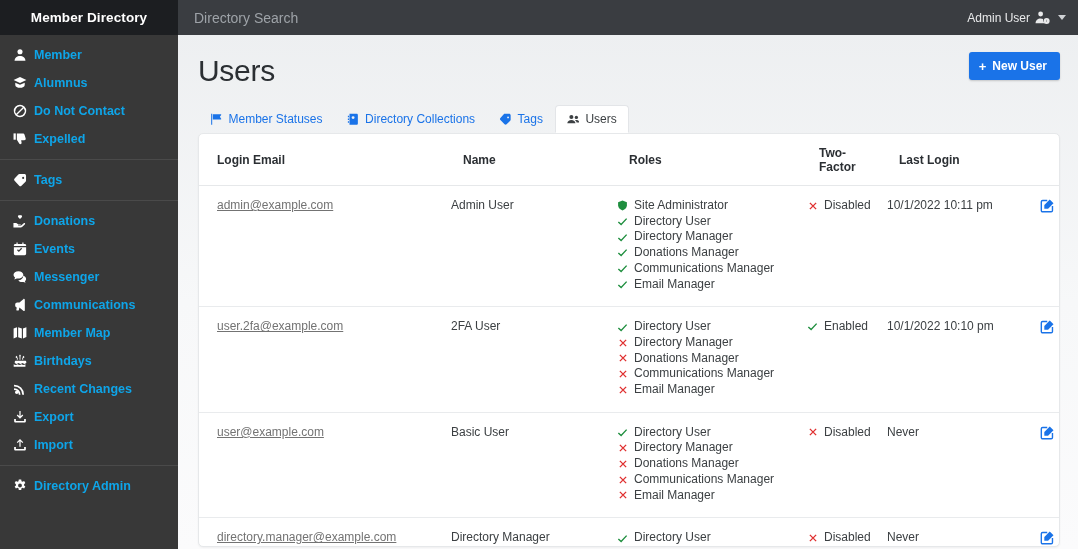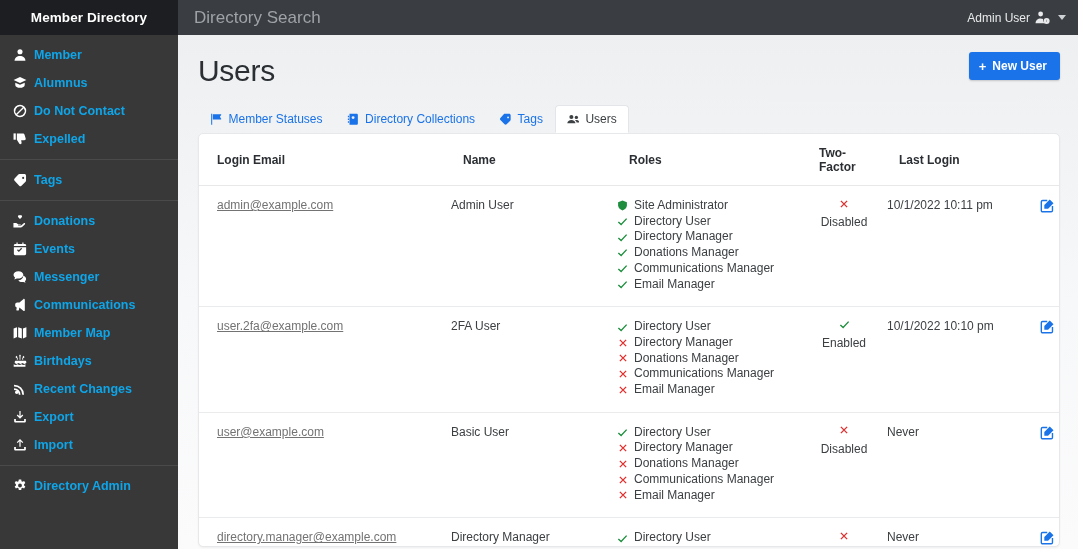--- a/index.html
+++ b/index.html
@@ -46,21 +46,21 @@
     flex: 1; height: 549px; position: relative;
     background: linear-gradient(180deg,#eceef0 0%, #f7f8f9 55%, #fbfbfc 100%);
     overflow: hidden;
   }
   .topbar {
     height: 35px; background: #3a3d41;
     display: flex; align-items: center; justify-content: space-between;
     padding: 0 12px 0 16px;
   }
   .search-placeholder {
-    color: #9ea3a8; font-size: 17px;
+    color: #9ea3a8; font-size: 14px;
   }
   .topuser {
     display: flex; align-items: center; gap: 5px;
     color: #e8e9ea; font-size: 12px; cursor: pointer;
   }
   .topuser .caret {
     width: 0; height: 0; border-left: 4.5px solid transparent;
     border-right: 4.5px solid transparent; border-top: 5px solid #cfd2d5;
     margin-left: 3px;
   }
@@ -118,21 +118,21 @@
   .col-roles { width: 190px; }
   .col-2fa   { width: 80px; }
   .col-login { width: 128px; }
   .col-act   { width: 46px; }
 
   a.email-link { color: #737373; text-decoration: underline; font-size: 12px; }
   .role-line { display: flex; align-items: center; gap: 6px; line-height: 15.7px; white-space: nowrap; }
   .mark { width: 11px; flex: 0 0 11px; display: inline-flex; align-items: center; justify-content: center; }
   .ok   { color: #1e8e3e; }
   .no   { color: #e03131; }
-  .twofactor { display: flex; align-items: center; gap: 6px; white-space: nowrap; flex-direction: column; }
+  .twofactor { display: flex; align-items: center; gap: 6px; white-space: nowrap; }
   .edit-btn { background: none; border: none; cursor: pointer; padding: 0; color: #1a73e8; display: inline-flex; }
 </style>
 </head>
 <body>
 
 <div class="app">
 
   <aside class="sidebar">
     <div class="sidebar-brand">Member Directory</div>
     <nav id="sidebar-nav">

